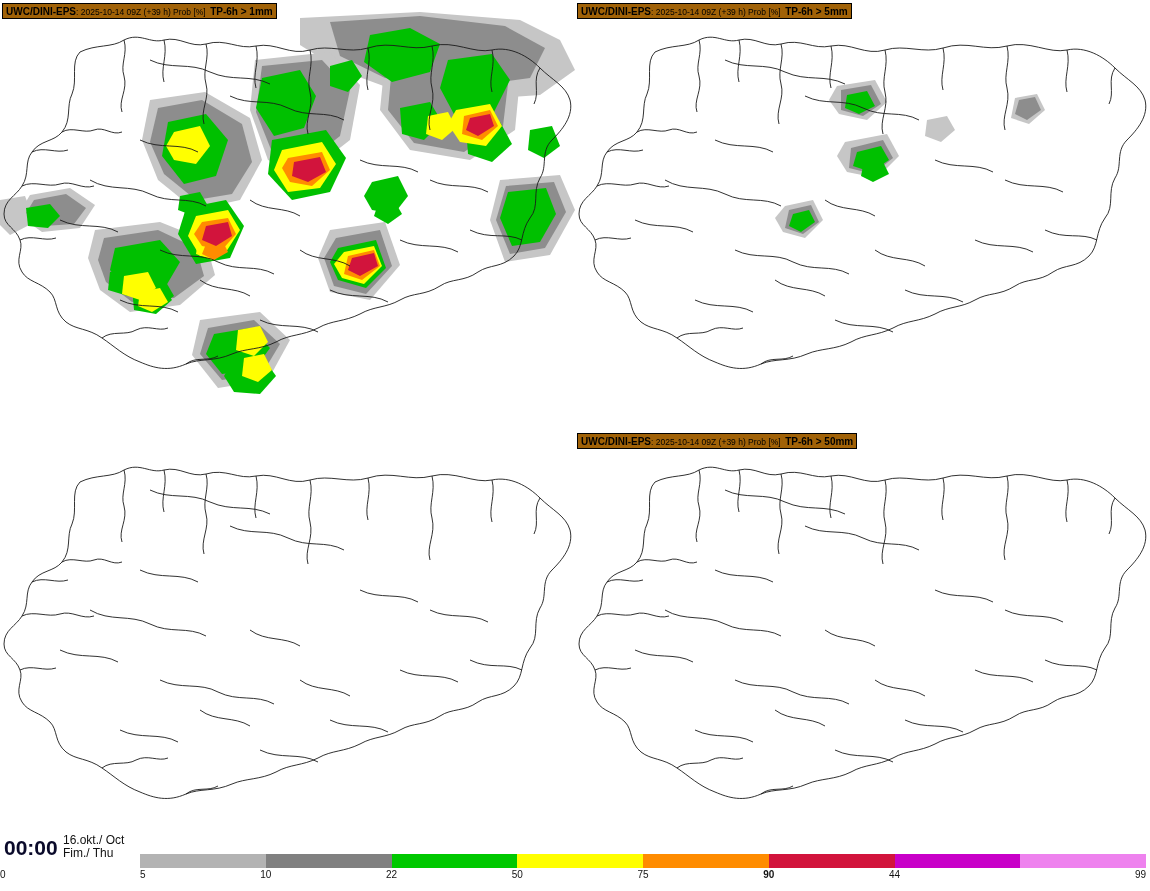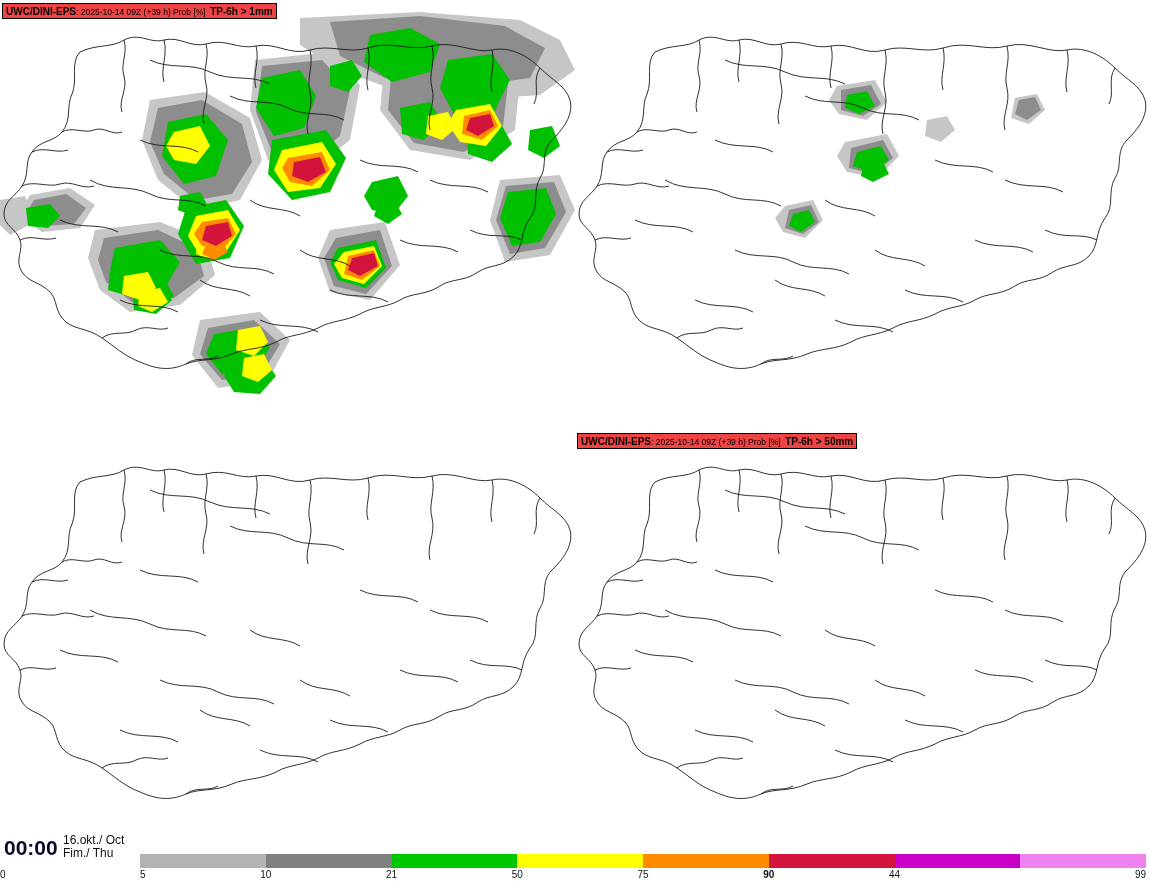--- a/index.html
+++ b/index.html
@@ -9,21 +9,21 @@
 
   .panel{position:absolute;width:575px;height:430px;overflow:hidden;}
   .p0{left:0;top:0;}
   .p1{left:575px;top:0;}
   .p2{left:0;top:430px;}
   .p3{left:575px;top:430px;}
 
   .maparea{position:absolute;left:0;top:0;width:575px;height:430px;}
   .maparea svg{position:absolute;left:0;top:0;width:575px;height:430px;display:block;}
 
-  .title{position:absolute;left:2px;top:3px;background:#ef4444;border:1px solid #000;padding:0px 3px 1px 3px;
+  .title{position:absolute;left:2px;top:3px;background:#a16207;border:1px solid #000;padding:0px 3px 1px 3px;
          white-space:nowrap;line-height:12px;height:13px;z-index:5;}
   .t-model{font-size:10px;font-weight:bold;color:#000;}
   .t-run{font-size:8.5px;color:#000;}
   .t-thr{font-size:10px;font-weight:bold;color:#000;}
 
   
   .bottombar{position:absolute;left:0;top:826px;width:1116px;height:65px;background:#fff;}
   .clock{position:absolute;left:4px;top:10px;font-size:21px;font-weight:bold;color:#0a0a2a;letter-spacing:0px;}
   .datewrap{position:absolute;left:63px;top:8px;font-size:12px;color:#111;line-height:13px;}
   .datewrap div{white-space:nowrap;}
@@ -260,20 +260,23 @@
             <path d="M400,240 C420,250 440,242 458,252"></path>
             <path d="M430,180 C450,190 470,182 488,192"></path>
             <path d="M360,160 C380,170 400,162 418,172"></path>
             <path d="M470,230 C490,240 506,232 522,240"></path>
             <path d="M250,200 C266,212 284,206 300,216"></path>
             <path d="M200,280 C216,292 234,286 250,296"></path>
             <path d="M300,250 C316,262 334,256 350,266"></path>
           </g>
         </g>
       </svg>
+    </div>
+    <div class="title">
+      <span class="t-model">UWC/DINI-EPS</span><span class="t-run">: </span><span class="t-run">2025-10-14 09Z (+39 h) Prob [%]</span> <span class="t-thr">TP-6h &gt; 5mm</span>
     </div>
   </div>
 
   <div class="panel p2">
     <div class="maparea">
       <svg viewBox="0 0 575 430" preserveAspectRatio="none">
         <defs>
             <clipPath id="clipC">
               <rect x="0" y="0" width="575" height="430"></rect>
             </clipPath>
@@ -408,21 +411,21 @@
         <span style="background: rgb(0, 200, 0); width: 12.5%;"></span>
         <span style="background: rgb(255, 255, 0); width: 12.5%;"></span>
         <span style="background: rgb(255, 140, 0); width: 12.5%;"></span>
         <span style="background: rgb(210, 20, 60); width: 12.5%;"></span>
         <span style="background: rgb(200, 0, 200); width: 12.5%;"></span>
         <span style="background: rgb(238, 130, 238); width: 12.5%;"></span>
       </div>
     <div class="cticks" id="cbar-ticks">
         <span class="first" style="left: 0%;">5</span>
         <span style="left: 12.5%;">10</span>
-        <span style="left: 25%;">21</span>
+        <span style="left: 25%;">22</span>
         <span style="left: 37.5%; text-align: center;">50</span>
         <span style="left: 50%;">75</span>
         <span style="left: 62.5%; font-weight: bold;">90</span>
         <span style="left: 75%;">44</span>
         <span class="last" style="left: 100%;">99</span>
       </div>
   </div>
 </div>
 
 </body></html>

